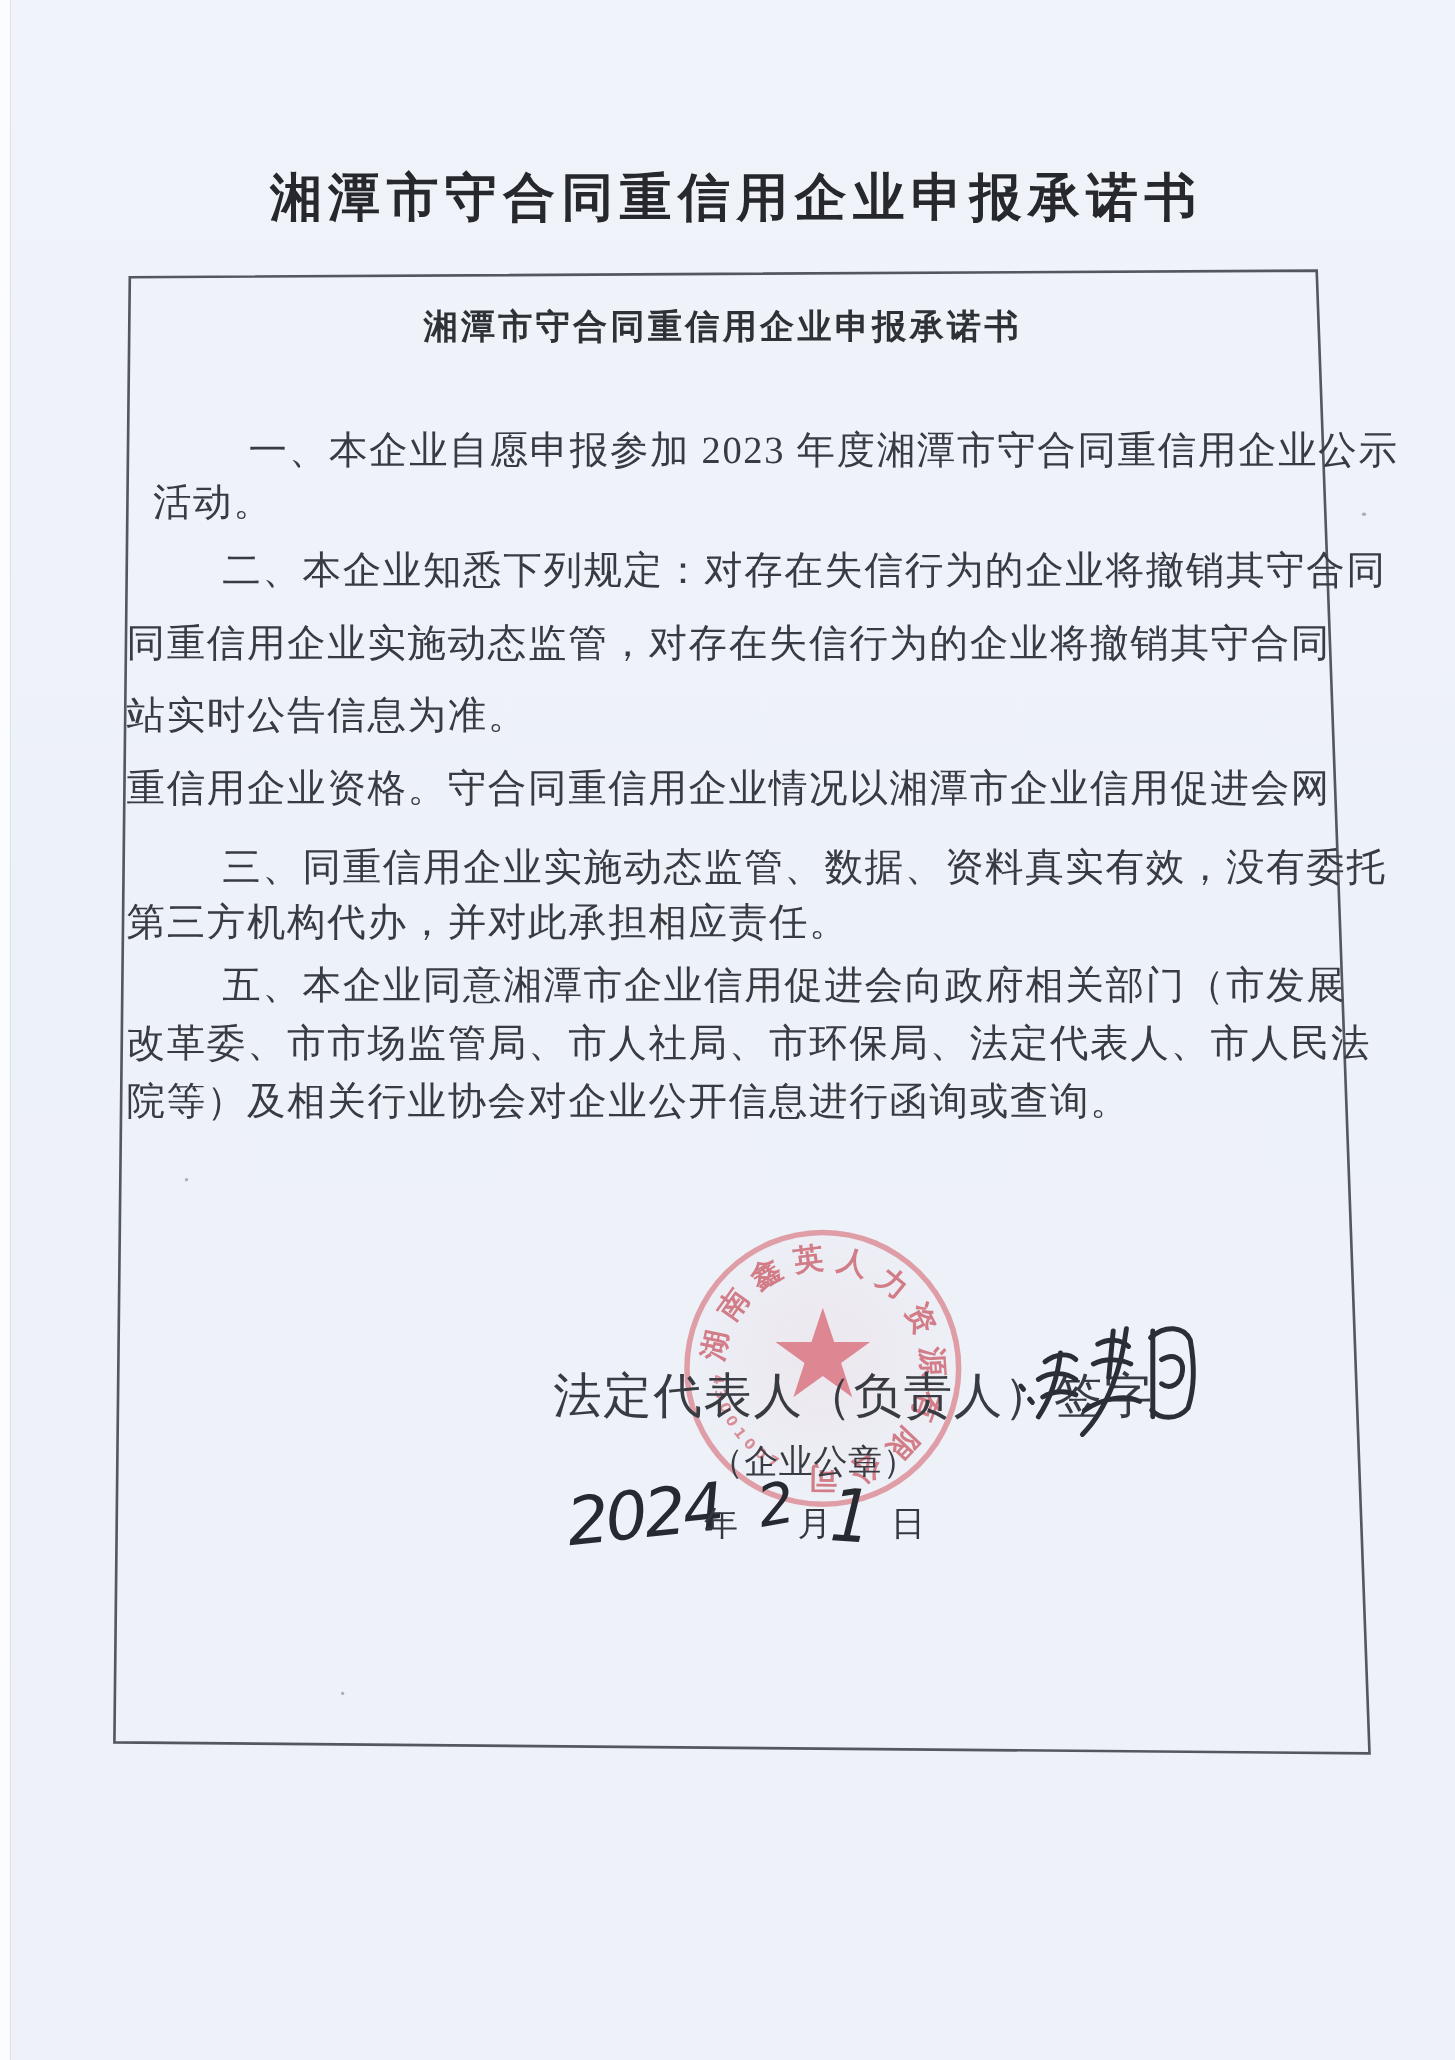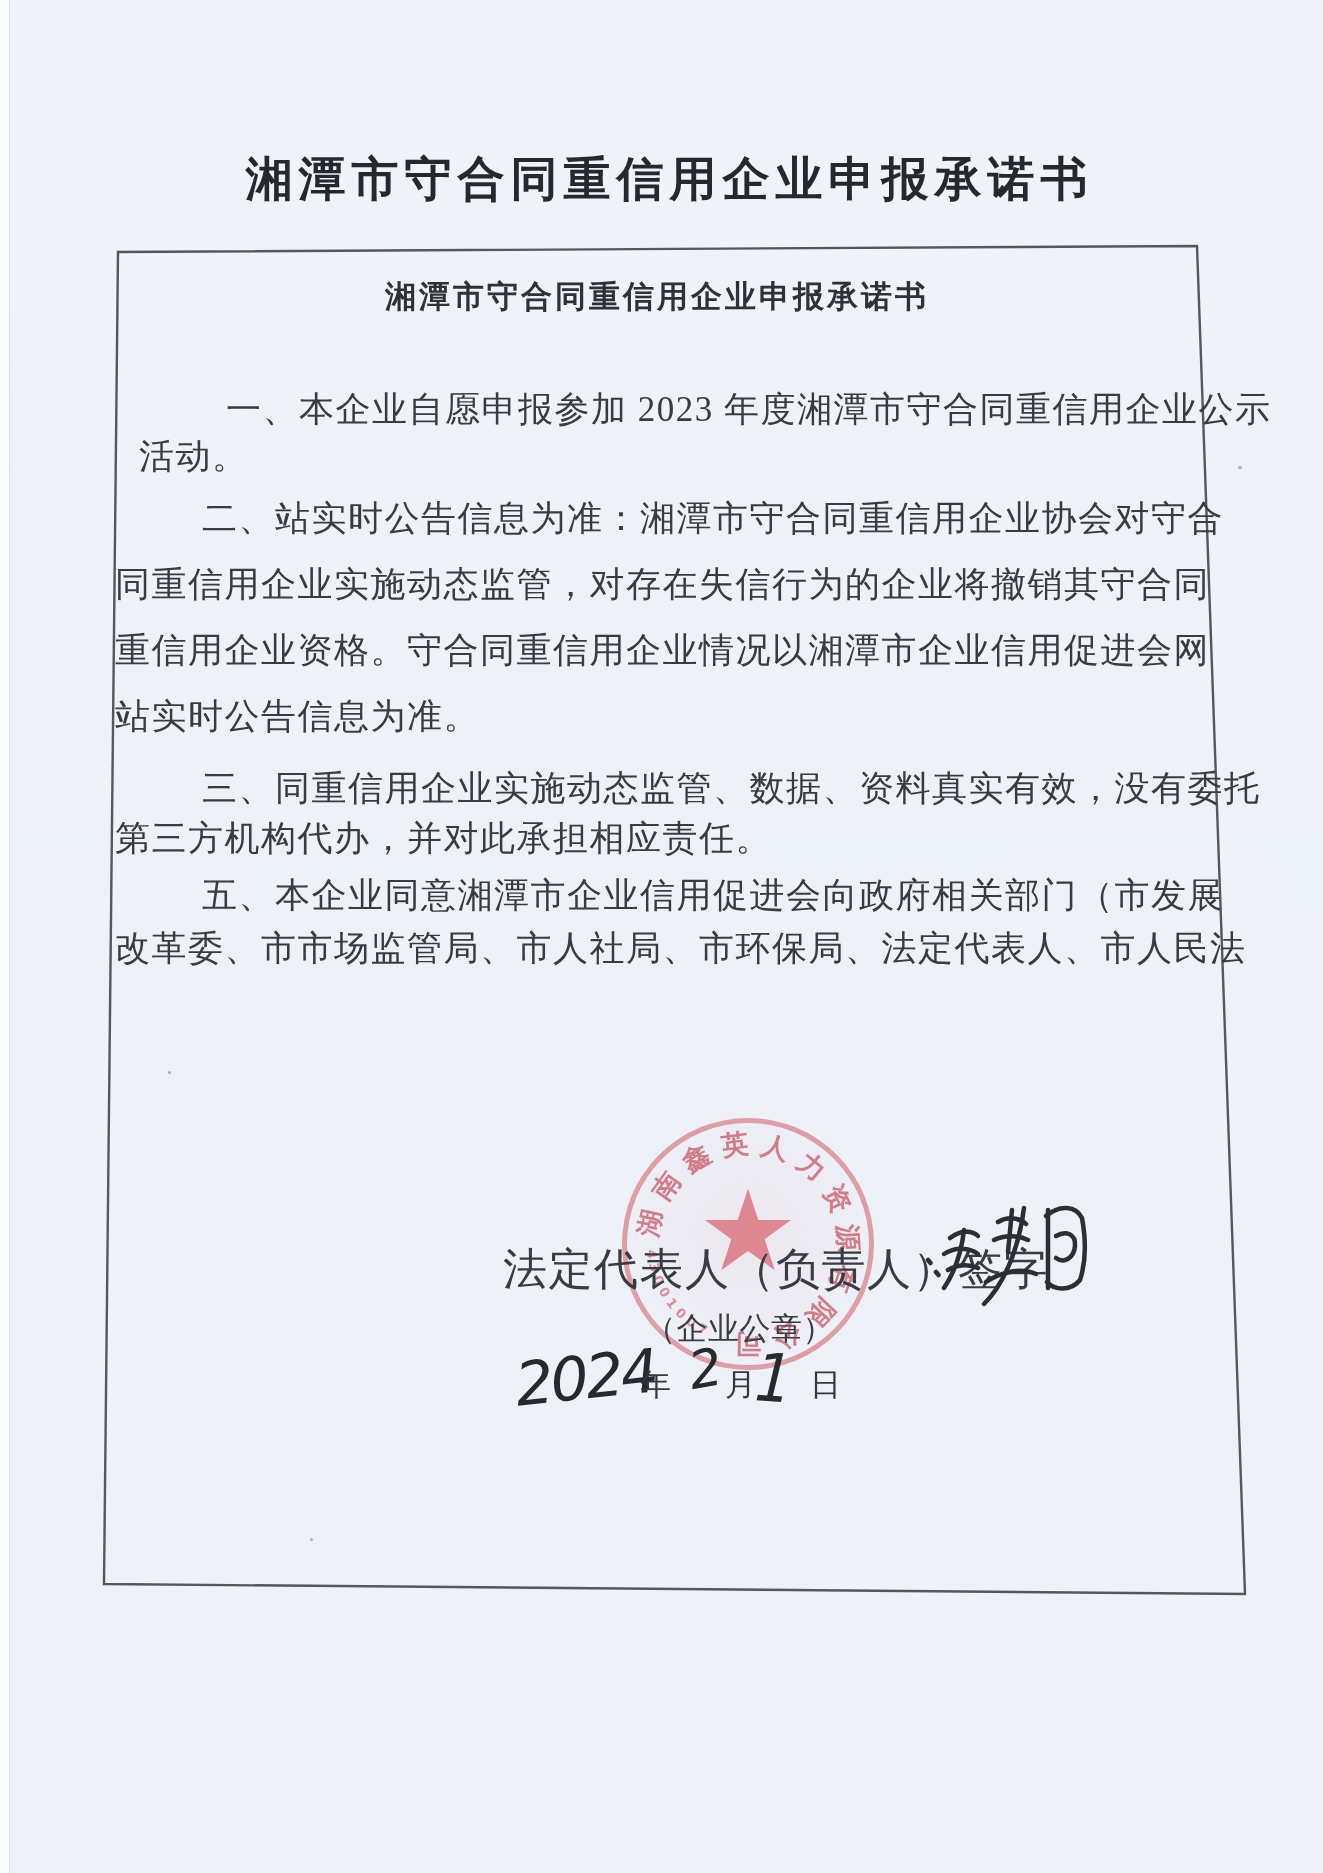--- a/index.html
+++ b/index.html
@@ -104,32 +104,33 @@
   </svg>
 
   <h2 class="inner-title">湘潭市守合同重信用企业申报承诺书</h2>
 
   <div class="body-text">
     <div class="para p1">
       <div class="tline indent">一、本企业自愿申报参加 2023 年度湘潭市守合同重信用企业公示</div>
       <div class="tline">活动。</div>
     </div>
     <div class="para p2">
-      <div class="tline indent">二、站实时公告信息为准：湘潭市守合同重信用企业协会对守合</div>
+      <div class="tline indent">二、本企业知悉下列规定：对存在失信行为的企业将撤销其守合同</div>
       <div class="tline">同重信用企业实施动态监管，对存在失信行为的企业将撤销其守合同</div>
+      <div class="tline">站实时公告信息为准。</div>
       <div class="tline">重信用企业资格。守合同重信用企业情况以湘潭市企业信用促进会网</div>
-      <div class="tline">站实时公告信息为准。</div>
     </div>
     <div class="para p3">
       <div class="tline indent">三、同重信用企业实施动态监管、数据、资料真实有效，没有委托</div>
       <div class="tline">第三方机构代办，并对此承担相应责任。</div>
     </div>
     <div class="para p5">
       <div class="tline indent">五、本企业同意湘潭市企业信用促进会向政府相关部门（市发展</div>
       <div class="tline">改革委、市市场监管局、市人社局、市环保局、法定代表人、市人民法</div>
+      <div class="tline">院等）及相关行业协会对企业公开信息进行函询或查询。</div>
     </div>
   </div>
 
   <div class="seal">
     <svg class="seal-star" width="88" height="84" viewBox="0 0 100 96">
       <path d="M50,2 L61.8,37.6 L99.2,37.6 L69,59.6 L80.6,95 L50,73 L19.4,95 L31,59.6 L0.8,37.6 L38.2,37.6 Z" fill="rgba(219,118,129,0.85)"></path>
     </svg>
     <div id="sealRingText">
         <span class="ring-ch" style="transform: rotate(-78deg) translateY(-100px);">湖</span>
         <span class="ring-ch" style="transform: rotate(-54.5deg) translateY(-100px);">南</span>

